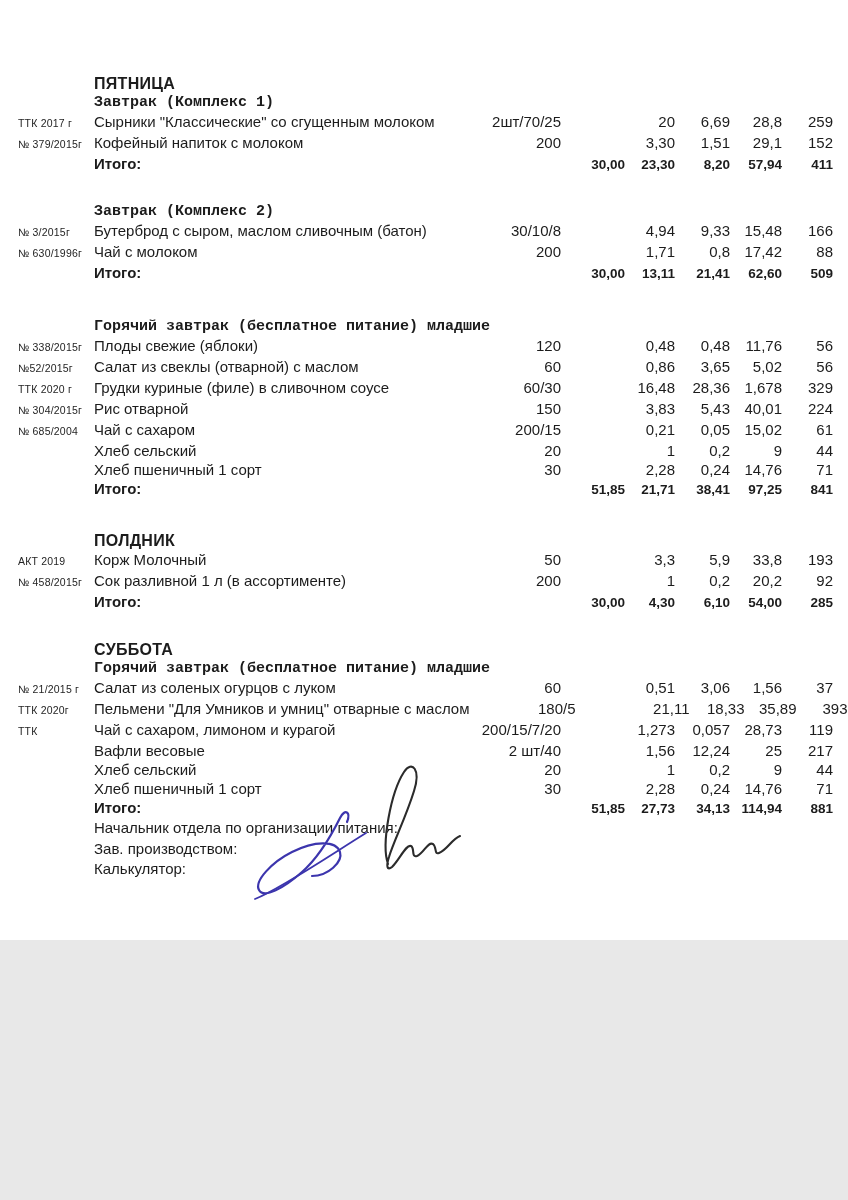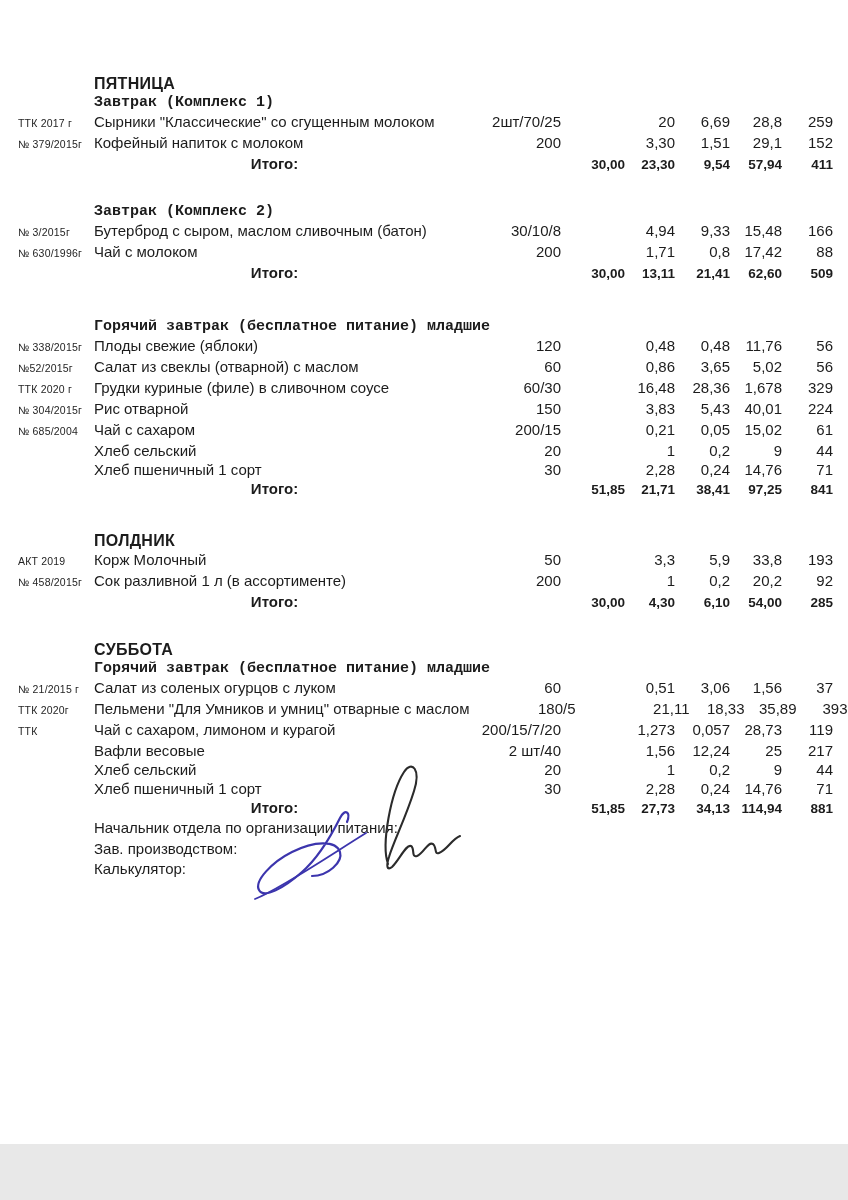--- a/index.html
+++ b/index.html
@@ -1,21 +1,21 @@
 <!DOCTYPE html>
 <html><head>
 <meta charset="utf-8">
 <style>
   html, body {
     margin: 0; padding: 0;
     background: #e8e8e8;
   }
   .page {
     position: relative;
-    width: 848px; height: 1144px;
+    width: 848px; height: 940px;
     margin: 0 auto;
     background: #ffffff;
     color: #1c1c1c;
     font-family: "Liberation Sans", sans-serif;
     box-sizing: border-box;
     padding: 74px 15px 0 18px;
     overflow: hidden;
   }
   .grid {
     display: grid;
@@ -43,21 +43,21 @@
     letter-spacing: 0.3px;
   }
   .section-title {
     padding-left: 76px;
     font-size: 15px;
     font-weight: bold;
     line-height: 19px;
     font-family: Liberation Mono, monospace;
   }
   .total-row .total-label {
-    text-align: center;
+    text-align: left;
     font-weight: bold;
     font-size: 15px;
   }
   .total-row .total-sum,
   .total-row .total-v1, .total-row .total-v2,
   .total-row .total-v3, .total-row .total-v4 {
     font-weight: bold;
     font-size: 13.5px;
   }
   #sections .menu-section:nth-child(1) { margin-top: 0; }
@@ -109,21 +109,21 @@
     <span class="cell cell-v3">29,1</span>
     <span class="cell cell-v4">152</span>
   </div>
 </div>
     <div class="grid total-row">
       <span class="cell cell-code"></span>
       <span class="cell cell-name total-label">Итого:</span>
       <span class="cell cell-portion"></span>
       <span class="cell cell-sum total-sum">30,00</span>
       <span class="cell cell-v1 total-v1">23,30</span>
-      <span class="cell cell-v2 total-v2">9,54</span>
+      <span class="cell cell-v2 total-v2">8,20</span>
       <span class="cell cell-v3 total-v3">57,94</span>
       <span class="cell cell-v4 total-v4">411</span>
     </div>
   </section>
 
   <section class="menu-section">
 
     <div class="section-title">Завтрак (Комплекс 2)</div>
     <div class="rows">
   <div class="grid menu-row">

